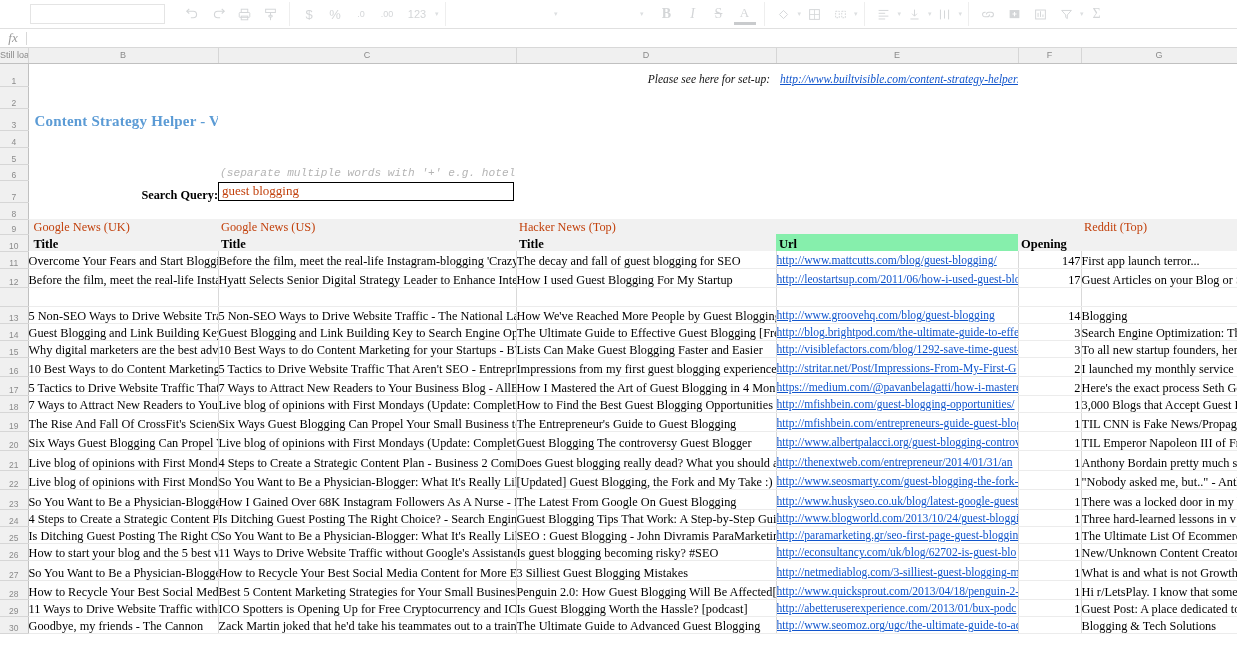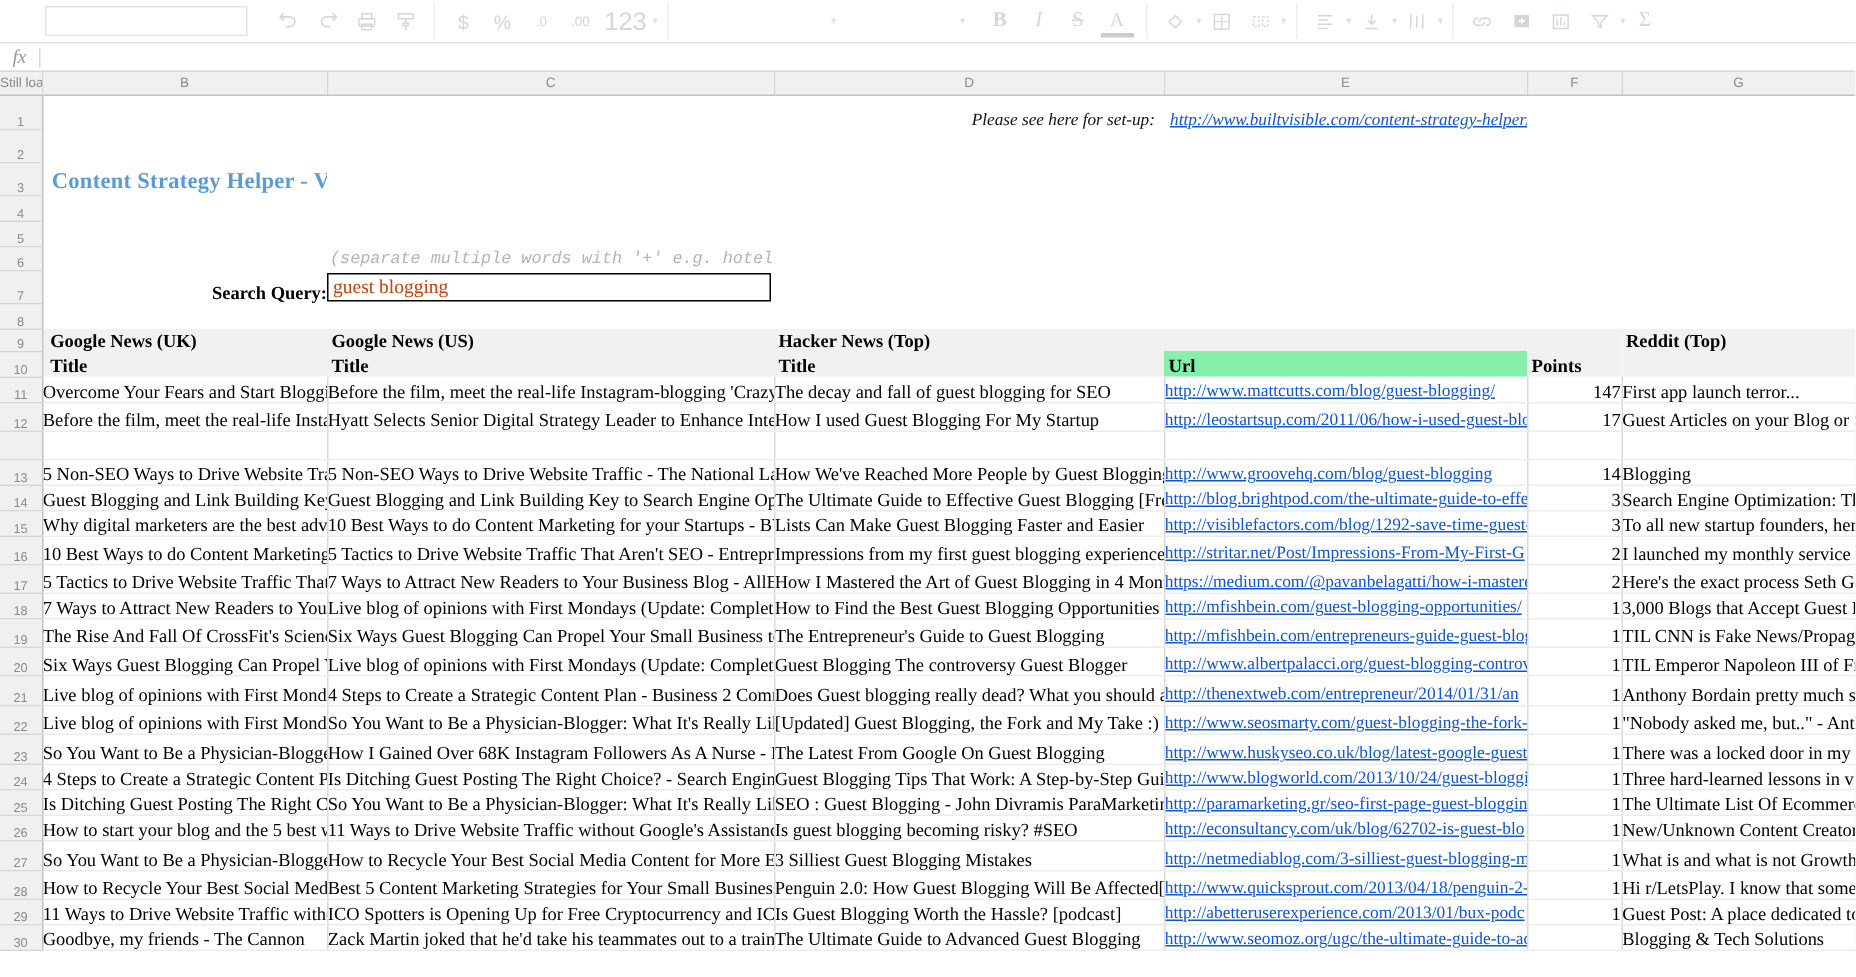--- a/index.html
+++ b/index.html
@@ -32,21 +32,21 @@
   .tb-btn {
     width: 22px; height: 22px;
     display: flex; align-items: center; justify-content: center;
     color: #d4d6d8;
     font-size: 13px;
     line-height: 1;
     margin: 0 2px;
     cursor: pointer;
     user-select: none;
   }
-  .tb-btn.wide { width: 30px; font-size: 17px; }
+  .tb-btn.wide { width: 30px; font-size: 11px; }
   .tb-caret { color: #dddfe1; font-size: 7px; margin-left: 1px; }
   #name-box {
     width: 135px; height: 20px;
     border: 1px solid #e4e4e4;
     margin-left: 26px; margin-right: 8px;
     background: #fff;
   }
   .tb-spacer-box {
     width: 118px; height: 20px;
     display:flex; align-items:center; justify-content:flex-end;
@@ -202,22 +202,22 @@
     align-items: center;
     padding-left: 3px;
     margin-right: 2px;
   }
   .sq-value {
     color: #c2410c;
     font-size: 13px;
     font-family: "Liberation Serif", serif;
   }
   .section-head {
-    color: #000000;
-    font-weight: bold;
+    color: #c2410c;
+    font-weight: normal;
     font-size: 12.3px;
     font-family: "Liberation Serif", serif;
   }
   .colhead-label {
     font-weight: bold;
     font-size: 12.5px;
     color: #000;
     font-family: "Liberation Serif", serif;
   }
   .grey-band { background: #f1f1f1; }
@@ -498,21 +498,21 @@
     <td class="cell noborder" style="padding-left:3px;background:#f1f1f1">
       <span class="colhead-label">Title</span>
     </td>
     <td class="cell noborder" style="padding-left:3px;background:#f1f1f1">
       <span class="colhead-label">Title</span>
     </td>
     <td class="cell noborder" style="padding-left:3px;background:#86efac">
       <span class="colhead-label">Url</span>
     </td>
     <td class="cell noborder" style="padding-left:3px;background:#f1f1f1">
-      <span class="colhead-label">Points</span>
+      <span class="colhead-label">Opening</span>
     </td>
     <td class="cell noborder" style="background:#f1f1f1"></td>
   </tr>
 
   </tbody>
       <tbody id="data-rows">
         <tr style="height: 17px;">
           <td class="rowhead">11</td>
           <td class="cell ">Overcome Your Fears and Start Blogging -</td>
           <td class="cell ">Before the film, meet the real-life Instagram-blogging 'Crazy Rich A</td>

